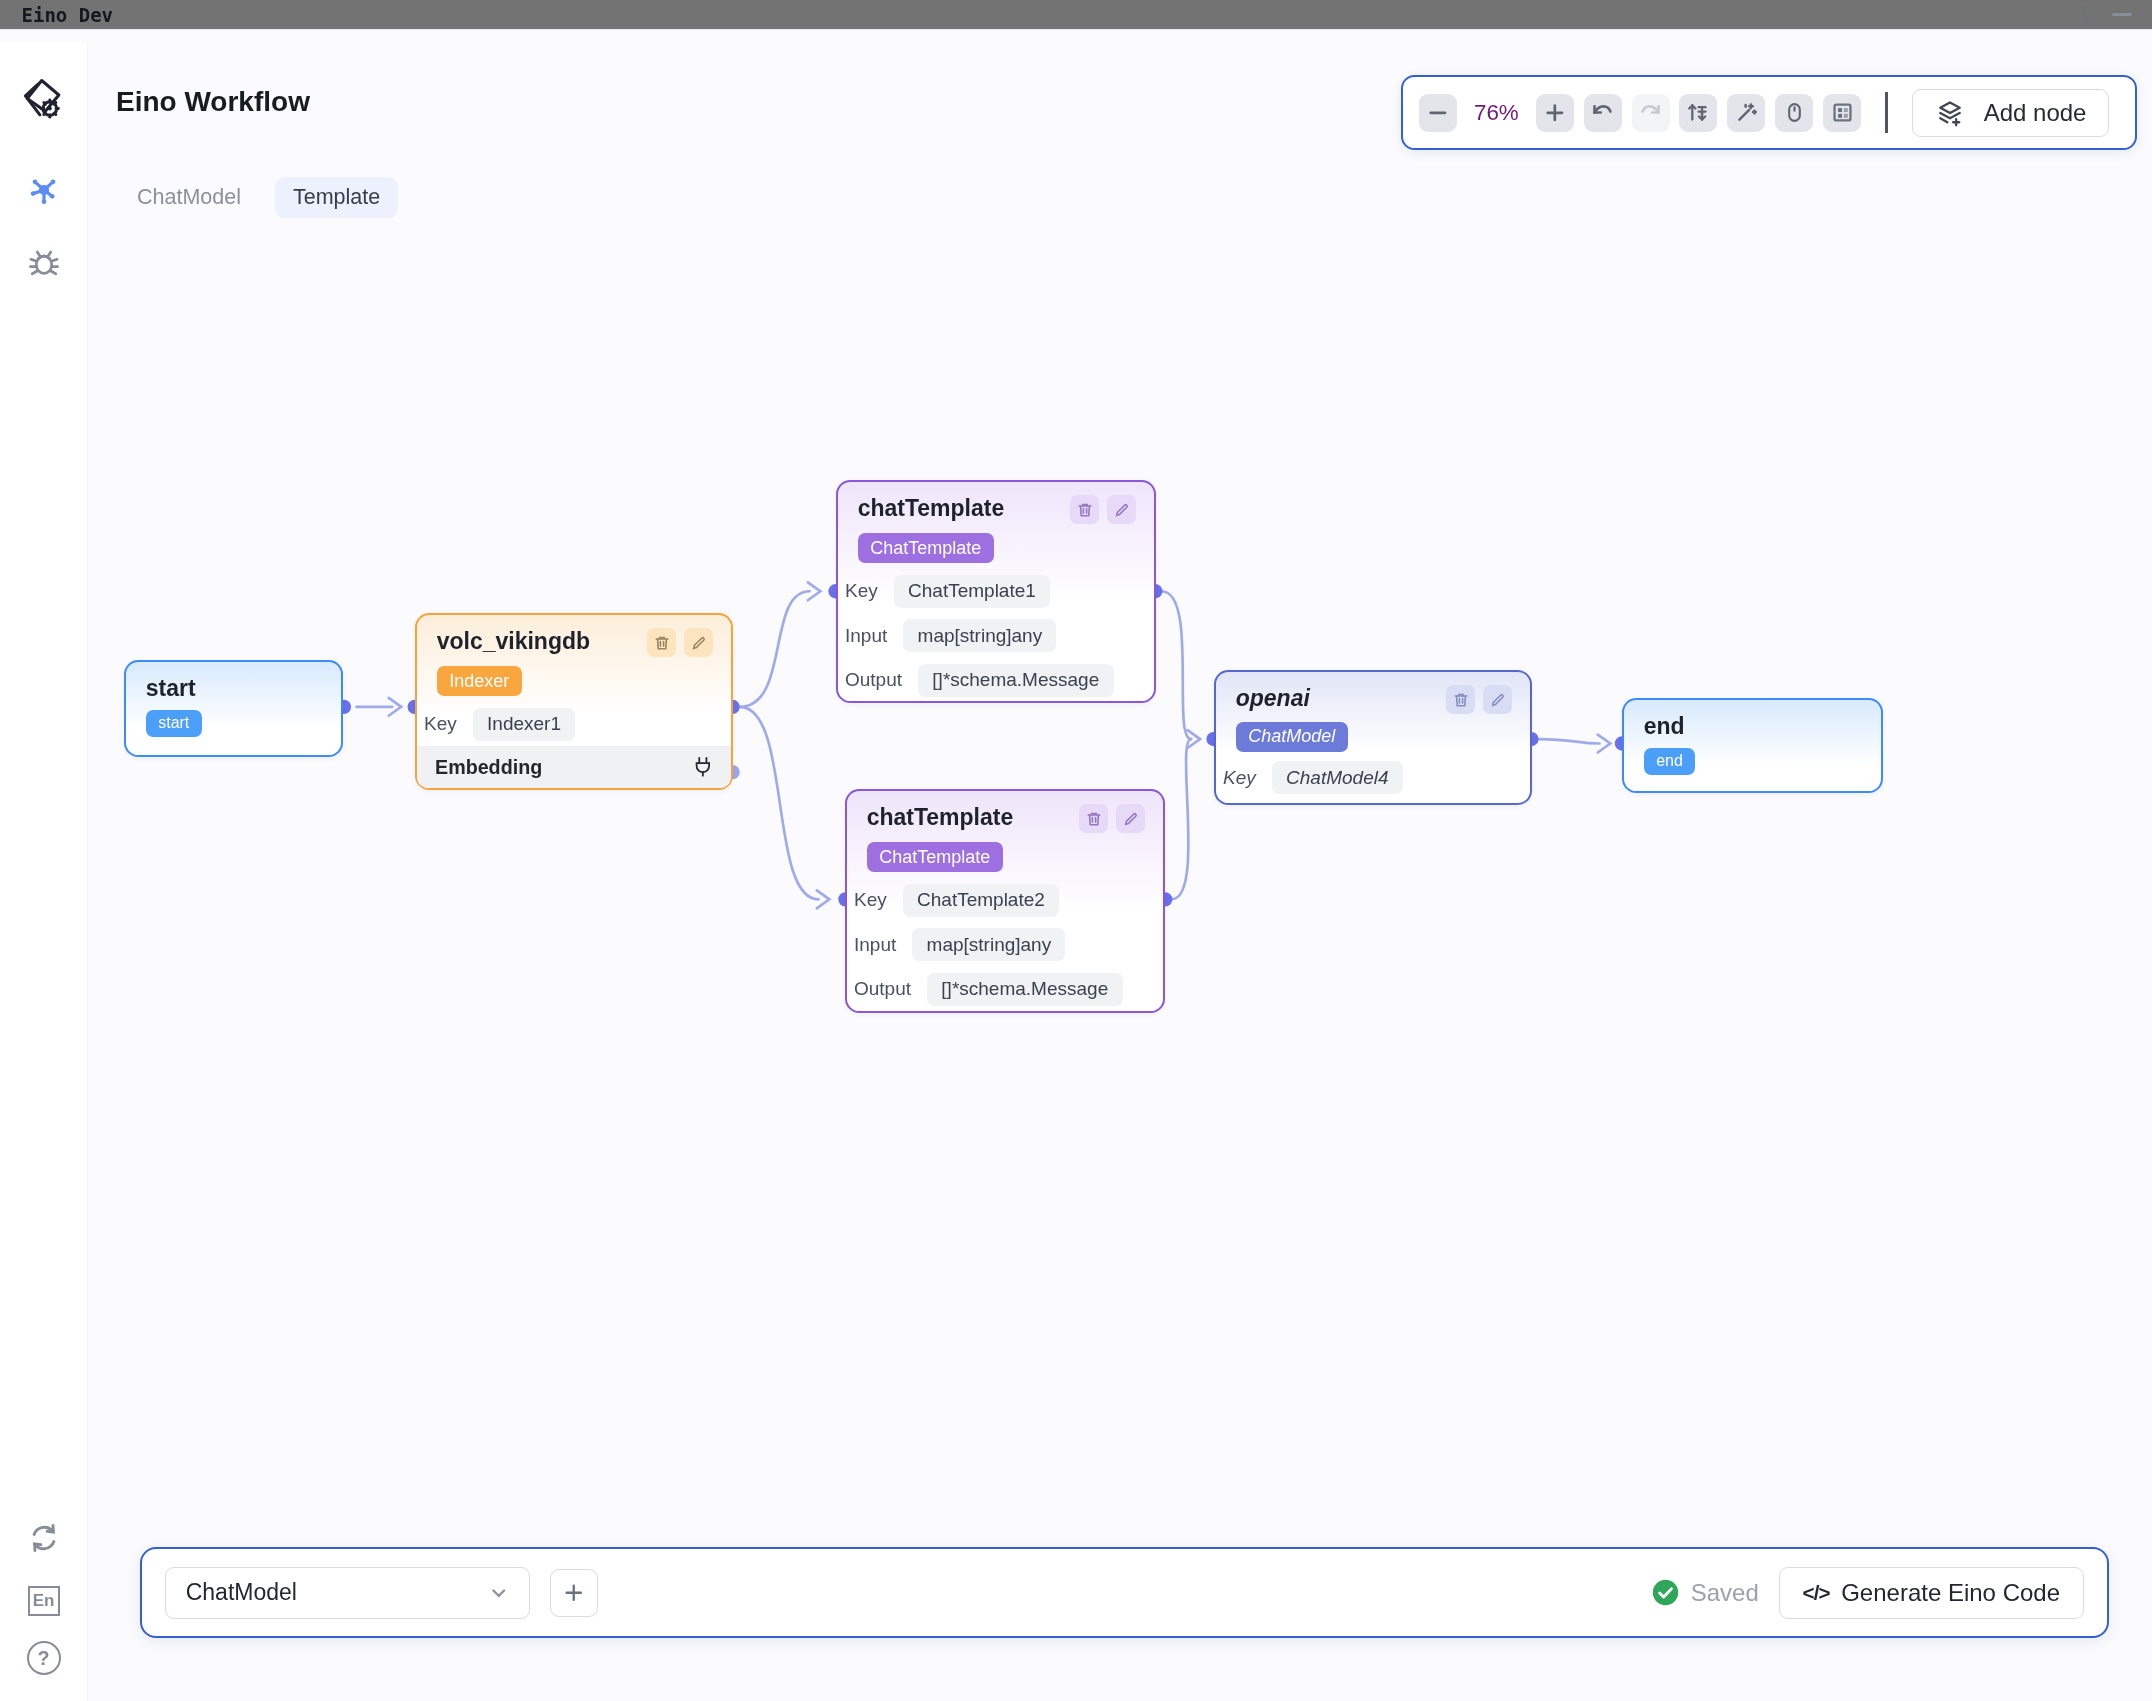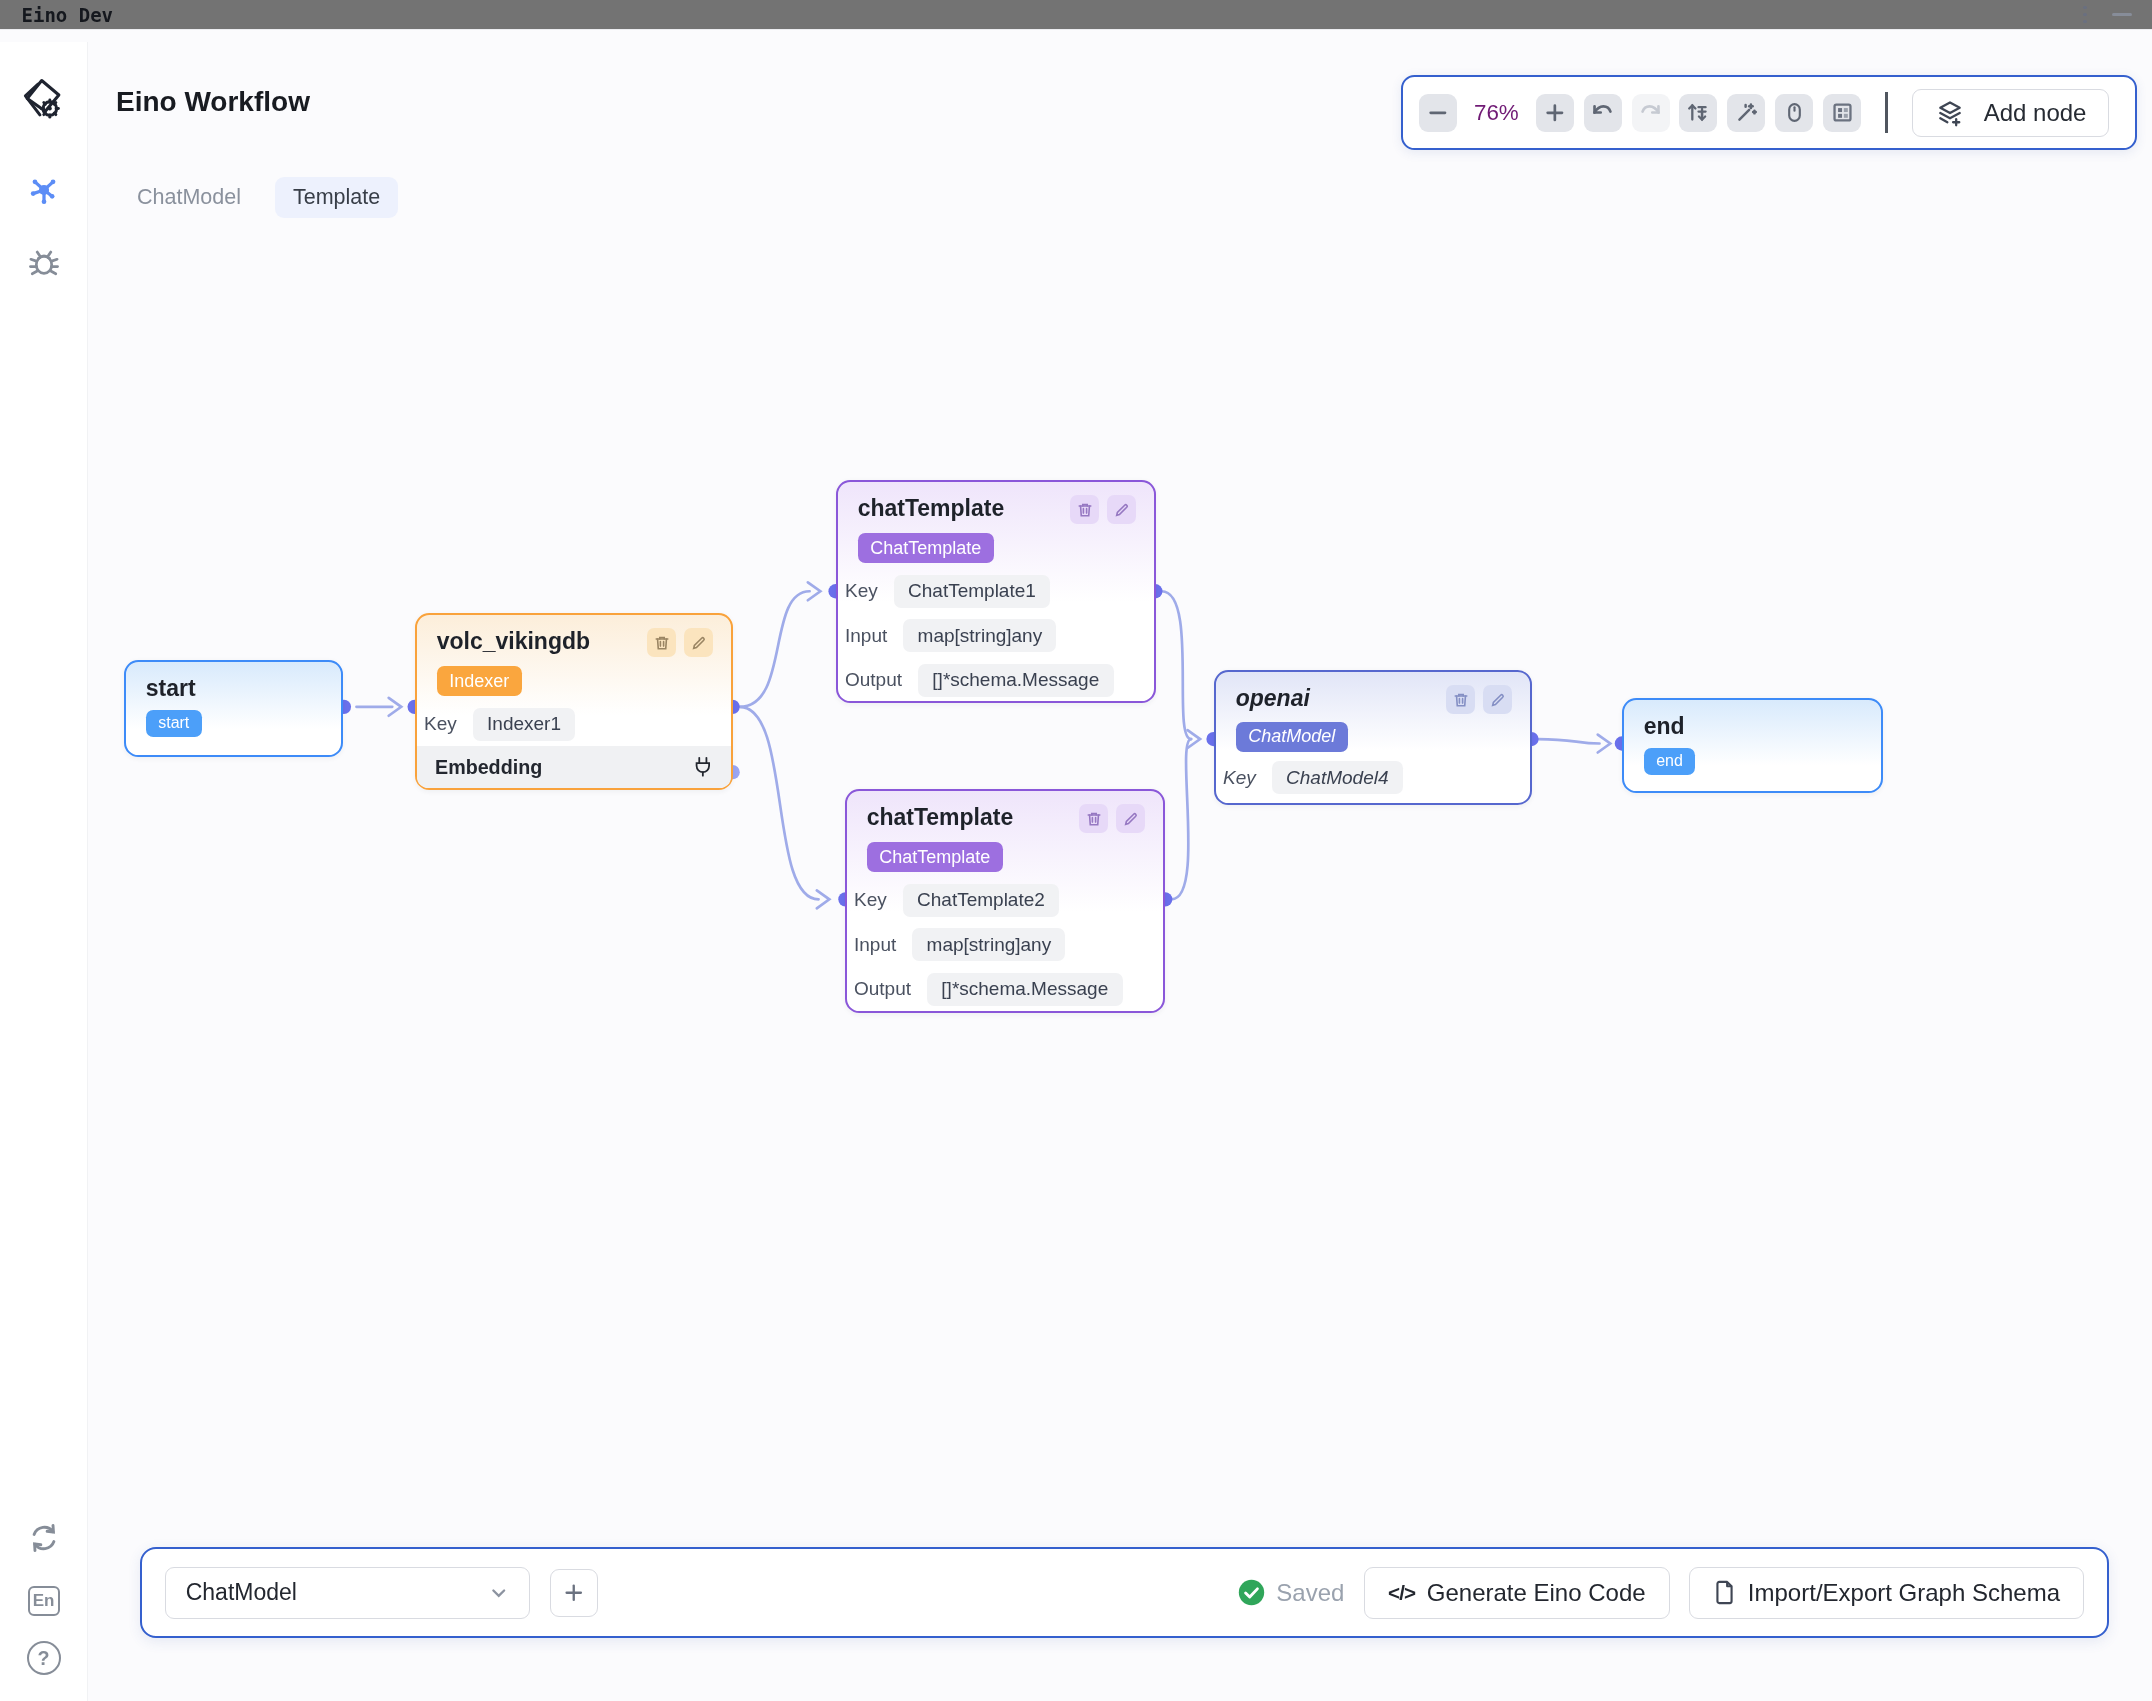--- a/index.html
+++ b/index.html
@@ -26,21 +26,21 @@
     position:absolute; left:0; top:42px; bottom:0; width:88px; background:#FFFFFF;
     border-right:0.9px solid #F1F2F4; z-index:15;
     display:flex; flex-direction:column; align-items:center;
   }
   .side-icon { width:47px; height:47px; display:flex; align-items:center; justify-content:center; cursor:pointer; }
   .logo-box { margin-top:34px; cursor:default; }
   .side-gap1 { height:43px; }
   .side-gap2 { height:25px; }
   .side-bottom { margin-top:auto; display:flex; flex-direction:column; align-items:center; gap:25px; padding-bottom:27px; }
   .en-badge {
-    width:32px; height:30px; border:2.7px solid #868D98; border-radius:6px;
+    width:32px; height:30px; border:2.7px solid #868D98; border-radius:0;
     display:flex; align-items:center; justify-content:center;
     font-size:17px; font-weight:bold; color:#868D98; cursor:pointer;
   }
   .help-badge {
     width:34px; height:34px; border:2.7px solid #868D98; border-radius:50%;
     display:flex; align-items:center; justify-content:center;
     font-size:19.7px; font-weight:bold; color:#868D98; cursor:pointer;
   }
 
   
@@ -518,23 +518,14 @@
           <circle cx="16" cy="16" r="14" fill="#30A65A"></circle>
           <path d="M9.5 16.5 L14 21 L22.5 12" fill="none" stroke="#fff" stroke-width="3.2" stroke-linecap="round" stroke-linejoin="round"></path>
         </svg>
     </span>
     <span class="saved-text">Saved</span>
   </div>
   <div class="bb-btn">
     <span class="code-glyph">&lt;/&gt;</span>
     <span>Generate Eino Code</span>
   </div>
-  <div class="bb-btn">
-    <span>
-      <svg width="23" height="27" viewBox="0 0 26 30" fill="none" stroke="#3F4654" stroke-width="2.4" stroke-linejoin="round">
-        <path d="M7 3 H16 L21 8 V25 A2 2 0 0 1 19 27 H7 A2 2 0 0 1 5 25 V5 A2 2 0 0 1 7 3 Z"></path>
-        <path d="M16 3 V8 H21"></path>
-      </svg>
-    </span>
-    <span>Import/Export Graph Schema</span>
-  </div>
 </div>
 
 
 </body></html>

